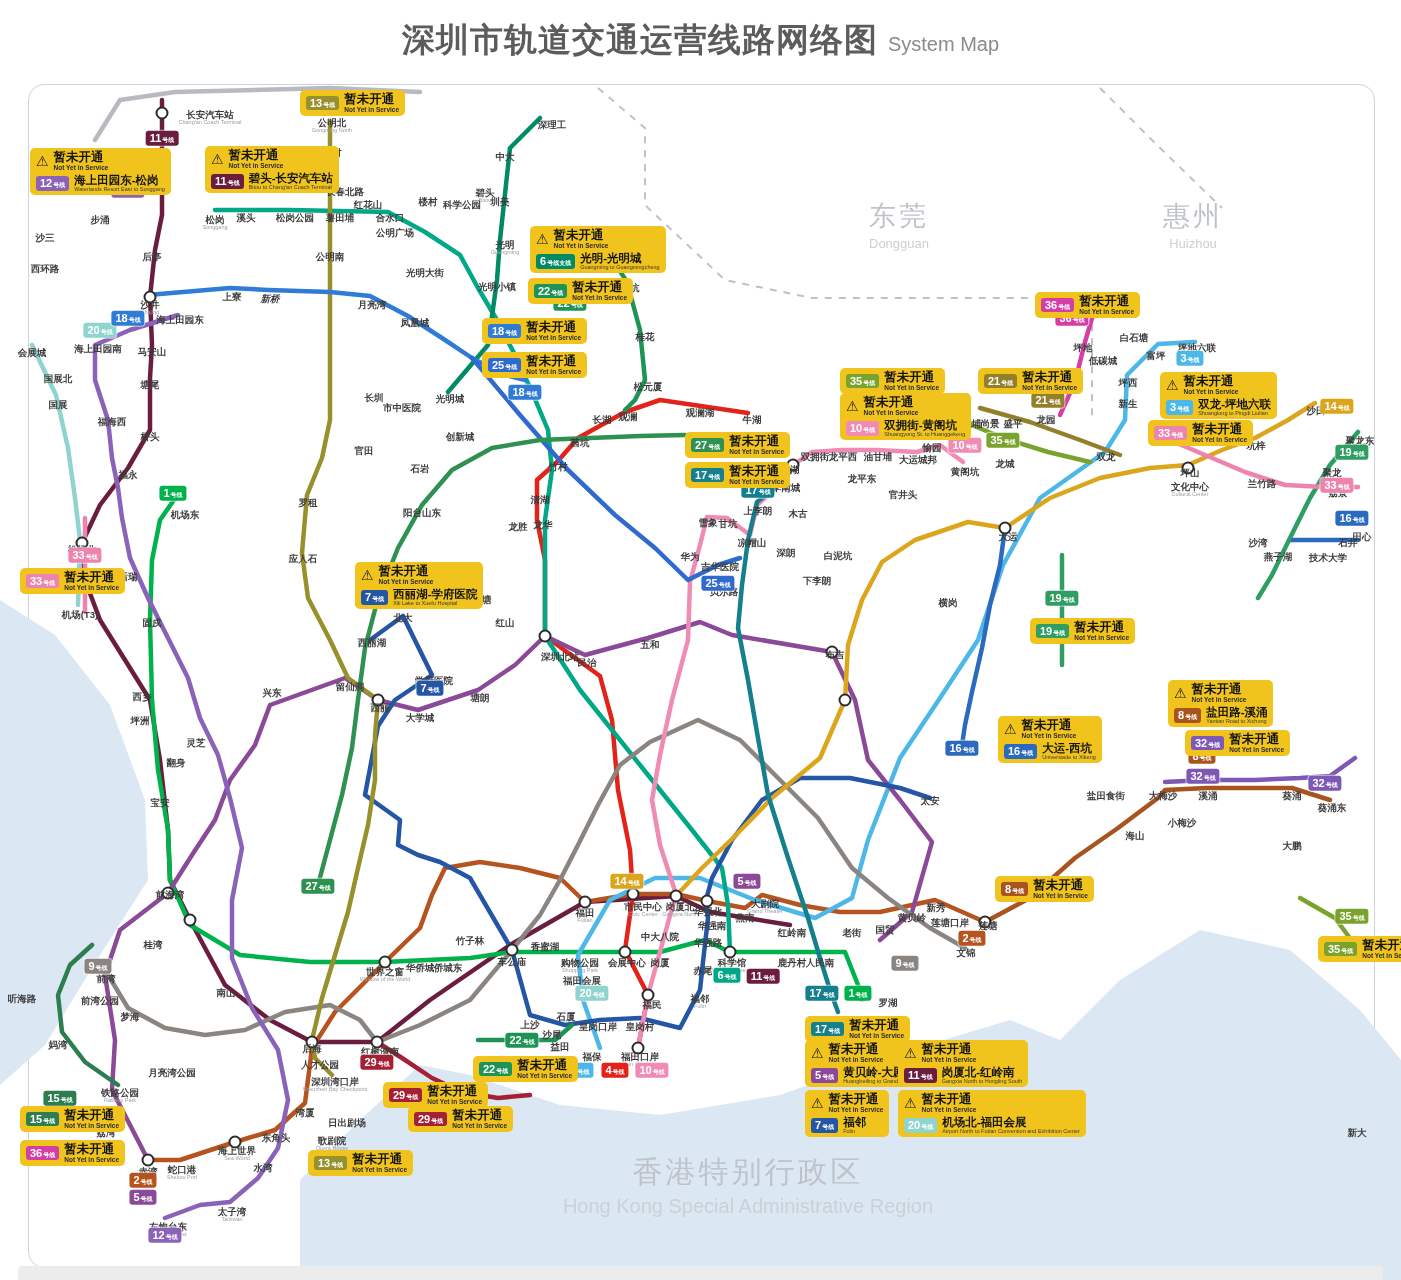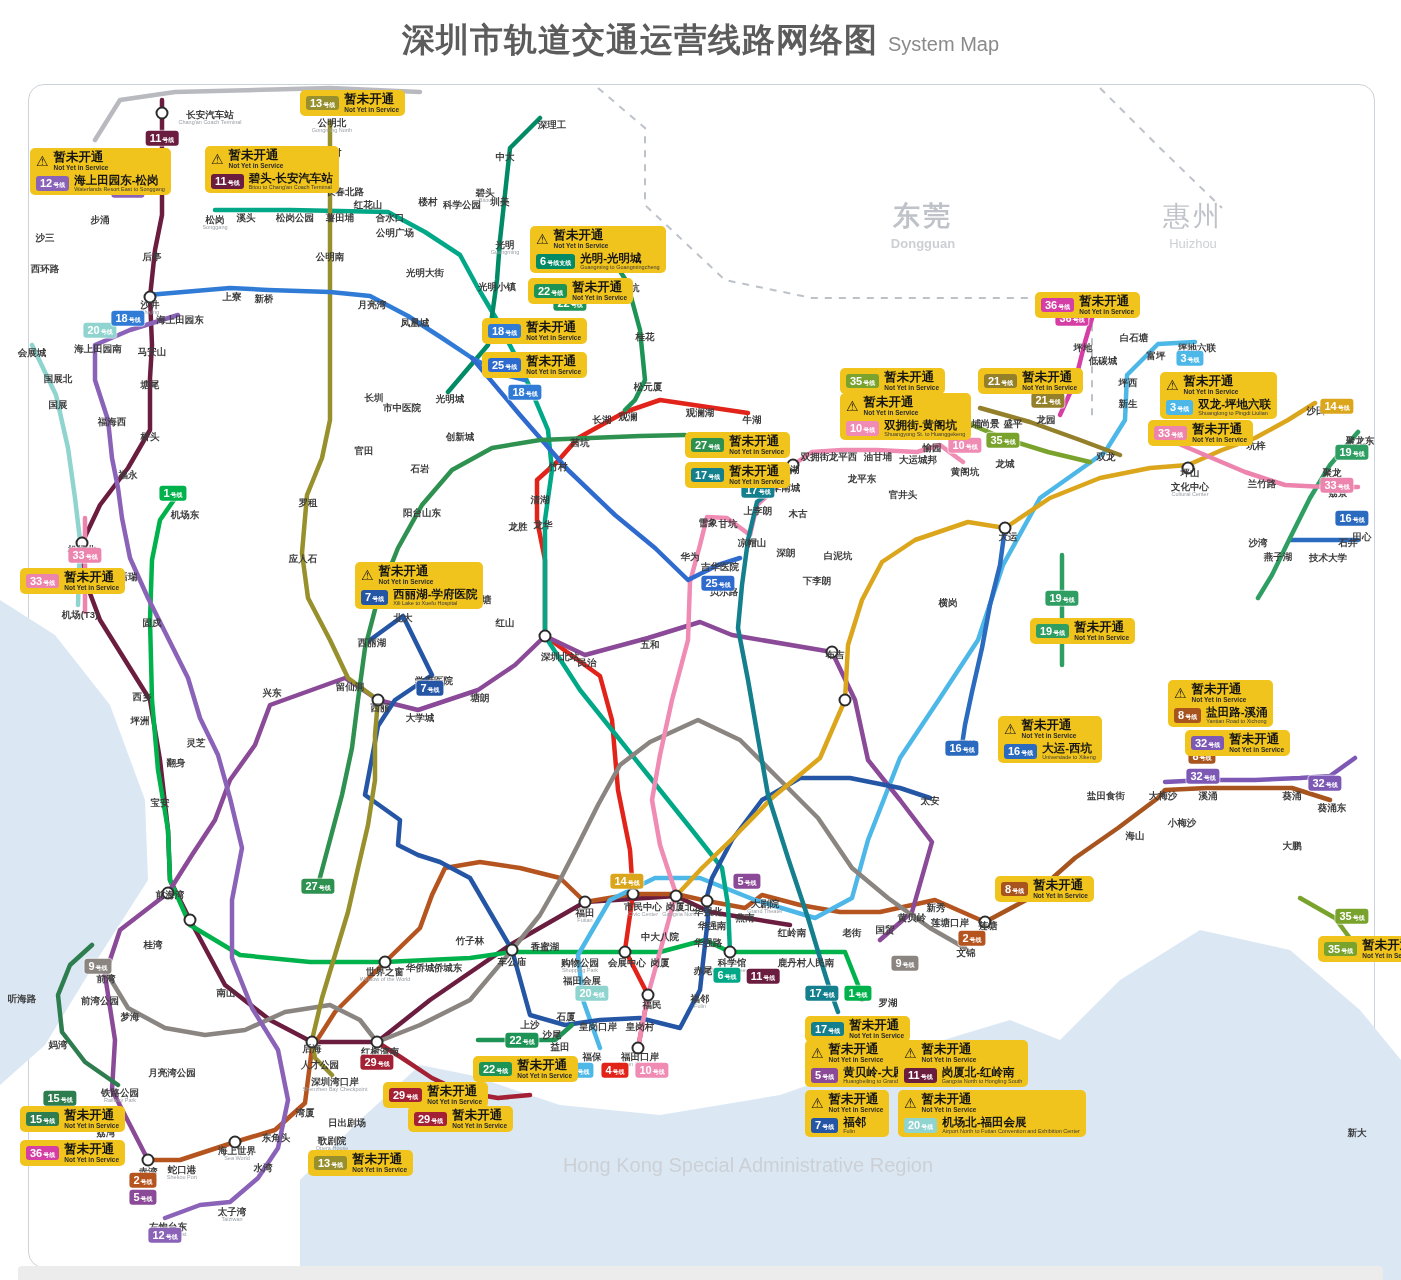--- a/index.html
+++ b/index.html
@@ -102,29 +102,30 @@
       <circle cx="730" cy="952" r="5.5" fill="#fff" stroke="#2b2b2b" stroke-width="2"></circle>
       <circle cx="707" cy="901" r="5.5" fill="#fff" stroke="#2b2b2b" stroke-width="2"></circle>
       <circle cx="862" cy="995" r="5.5" fill="#fff" stroke="#2b2b2b" stroke-width="2"></circle>
       <circle cx="985" cy="922" r="5.5" fill="#fff" stroke="#2b2b2b" stroke-width="2"></circle>
       <circle cx="845" cy="700" r="5.5" fill="#fff" stroke="#2b2b2b" stroke-width="2"></circle>
       <circle cx="82" cy="543" r="5.5" fill="#fff" stroke="#2b2b2b" stroke-width="2"></circle>
       <circle cx="148" cy="1160" r="5.5" fill="#fff" stroke="#2b2b2b" stroke-width="2"></circle>
       <circle cx="235" cy="1142" r="5.5" fill="#fff" stroke="#2b2b2b" stroke-width="2"></circle>
     </svg>
   <div id="overlay">
-      <div class="region" style="left: 923px; top: 198px; font-weight: bold;">
+      <div class="region" style="left: 899px; top: 198px;">
         <span class="zh">东莞</span>
         <span class="en">Dongguan</span>
       </div>
       <div class="region" style="left: 1193px; top: 198px;">
         <span class="zh">惠州</span>
         <span class="en">Huizhou</span>
       </div>
       <div class="region big" style="left: 748px; top: 1152px;">
+        <span class="zh">香港特别行政区</span>
         <span class="en">Hong Kong Special Administrative Region</span>
       </div>
       <div class="st" style="left: 210px; top: 110px;">长安汽车站<span class="en">Chang'an Coach Terminal</span></div>
       <div class="st" style="left: 332px; top: 118px;">公明北<span class="en">Gongming North</span></div>
       <div class="st" style="left: 332px; top: 148px;">下村</div>
       <div class="st" style="left: 552px; top: 120px;">深理工</div>
       <div class="st" style="left: 505px; top: 152px;">中大</div>
       <div class="st" style="left: 485px; top: 188px;">碧头<span class="en">Bitou</span></div>
       <div class="st" style="left: 345px; top: 187px;">长春北路</div>
       <div class="st" style="left: 100px; top: 215px;">步涌</div>
@@ -157,21 +158,21 @@
       <div class="st" style="left: 558px; top: 462px;">竹村</div>
       <div class="st" style="left: 540px; top: 495px;">清湖</div>
       <div class="st" style="left: 543px; top: 520px;">龙华</div>
       <div class="st" style="left: 518px; top: 522px;">龙胜</div>
       <div class="st" style="left: 482px; top: 595px;">上塘</div>
       <div class="st" style="left: 505px; top: 618px;">红山</div>
       <div class="st" style="left: 403px; top: 613px;">北大</div>
       <div class="st" style="left: 528px; top: 385px;">白花</div>
       <div class="st" style="left: 415px; top: 318px;">凤凰城</div>
       <div class="st" style="left: 372px; top: 300px;">月亮湾</div>
-      <div class="st" style="left: 264px; top: 294px;">新桥</div>
+      <div class="st" style="left: 270px; top: 294px; font-style: italic;">新桥</div>
       <div class="st" style="left: 232px; top: 292px;">上寮</div>
       <div class="st" style="left: 150px; top: 300px;">沙井<span class="en">Shajing</span></div>
       <div class="st" style="left: 180px; top: 315px;">海上田园东</div>
       <div class="st" style="left: 98px; top: 344px;">海上田园南</div>
       <div class="st" style="left: 32px; top: 348px;">会展城</div>
       <div class="st" style="left: 58px; top: 374px;">国展北</div>
       <div class="st" style="left: 58px; top: 400px;">国展</div>
       <div class="st" style="left: 112px; top: 417px;">福海西</div>
       <div class="st" style="left: 152px; top: 347px;">马安山</div>
       <div class="st" style="left: 150px; top: 380px;">塘尾</div>

